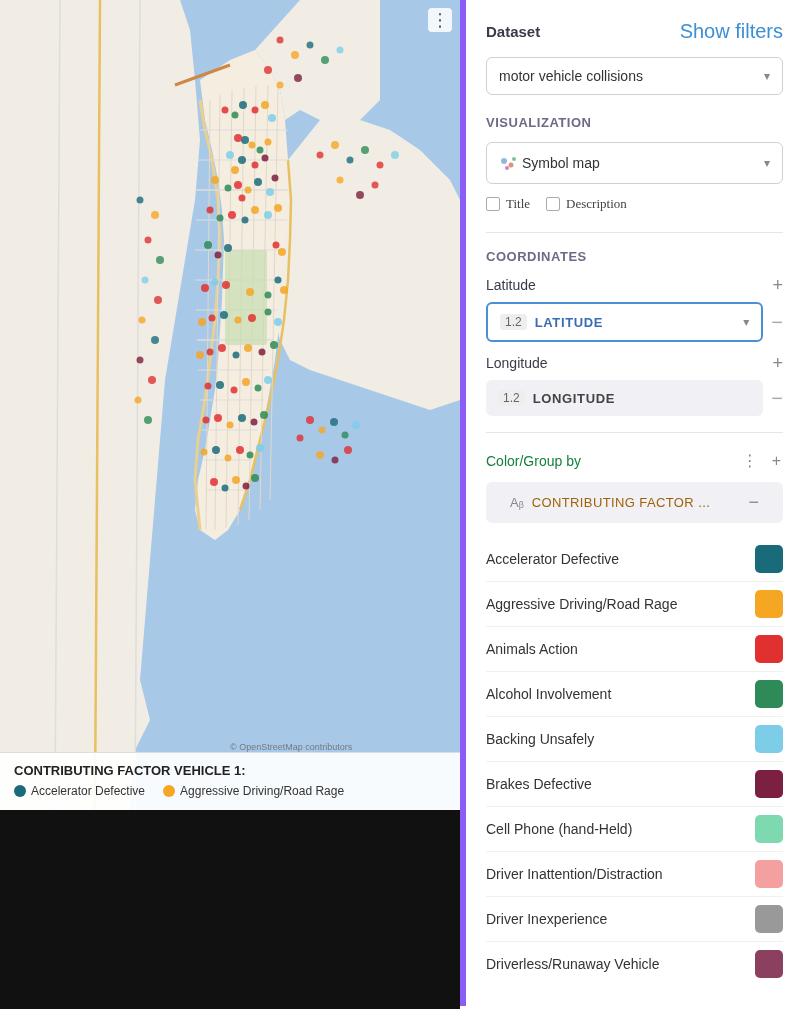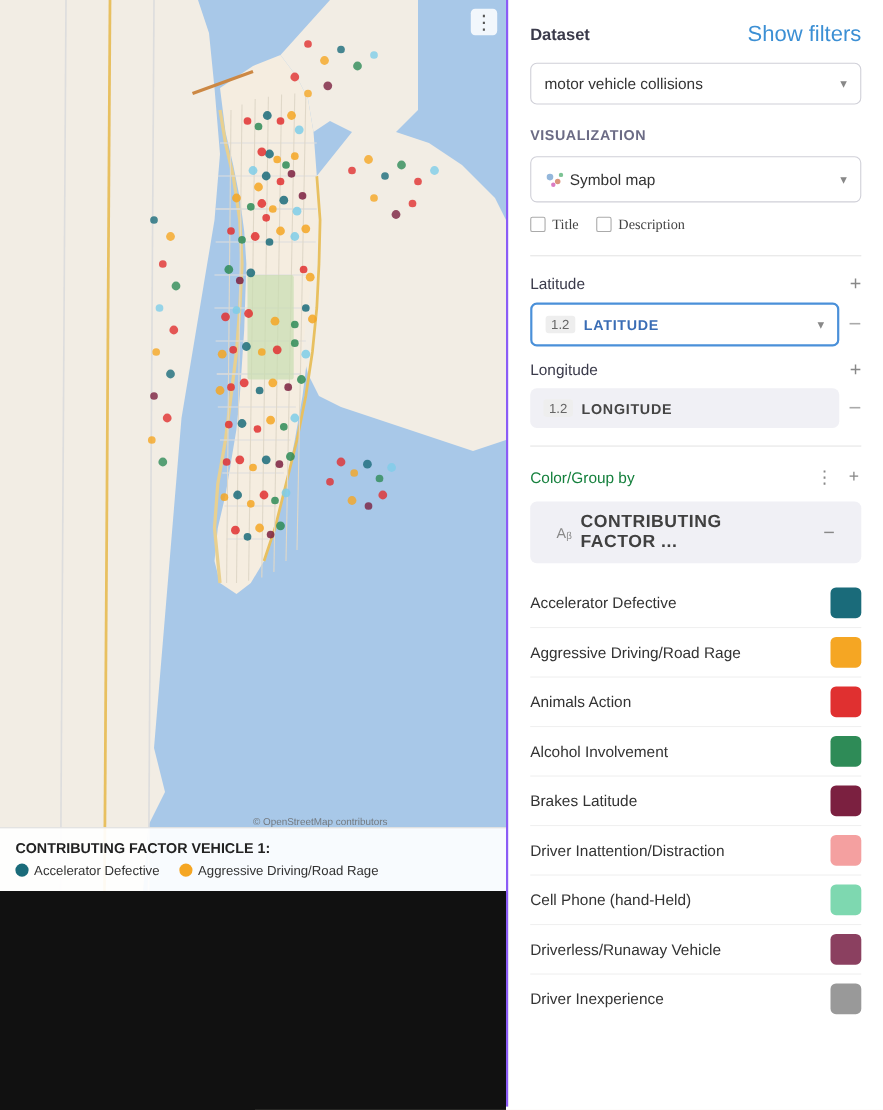--- a/index.html
+++ b/index.html
@@ -95,21 +95,21 @@
       background: #111;
     }
 
     
     .right-panel {
       width: 343px;
       flex-shrink: 0;
       height: 1006px;
       overflow-y: auto;
       background: #fff;
-      border-left: 2px solid #8b5cf6;
+      border-left: 6px solid #8b5cf6;
       padding: 20px 20px 20px 20px;
     }
 
     
     .panel-header {
       display: flex;
       align-items: center;
       justify-content: space-between;
       margin-bottom: 14px;
     }
@@ -342,23 +342,23 @@
       align-items: center;
       gap: 8px;
     }
 
     .cf-icon {
       font-size: 14px;
       color: #666;
     }
 
     .cf-text {
-      font-size: 16px;
-      font-weight: 700;
-      color: #404040;
+      font-size: 13px;
+      font-weight: 400;
+      color: #a16207;
       letter-spacing: 0.03em;
     }
 
     .cf-minus {
       font-size: 18px;
       color: #888;
       cursor: pointer;
       background: none;
       border: none;
     }
@@ -655,20 +655,21 @@
       <label class="checkbox-item">
         <div class="checkbox-box"></div>
         <span>Description</span>
       </label>
     </div>
   </div>
 
   <hr class="divider">
 
   <div class="coord-section">
+    <div class="section-label">Coordinates</div>
 
     <div class="coord-row">
       <span class="coord-label">Latitude</span>
       <button class="coord-action">+</button>
     </div>
 
     <div style="display:flex; align-items:center; gap:8px; margin-bottom:12px;">
       <div class="coord-dropdown" style="flex:1; margin-bottom:0;">
         <div class="coord-dropdown-left">
           <span class="coord-num">1.2</span>
@@ -723,35 +724,39 @@
         </div>
         <div class="legend-list-item">
           <span class="legend-list-label">Animals Action</span>
           <div class="legend-color-swatch" style="background: rgb(224, 48, 48);"></div>
         </div>
         <div class="legend-list-item">
           <span class="legend-list-label">Alcohol Involvement</span>
           <div class="legend-color-swatch" style="background: rgb(46, 139, 87);"></div>
         </div>
         <div class="legend-list-item">
-          <span class="legend-list-label">Brakes Latitude</span>
+          <span class="legend-list-label">Backing Unsafely</span>
+          <div class="legend-color-swatch" style="background: rgb(126, 205, 232);"></div>
+        </div>
+        <div class="legend-list-item">
+          <span class="legend-list-label">Brakes Defective</span>
           <div class="legend-color-swatch" style="background: rgb(123, 32, 64);"></div>
+        </div>
+        <div class="legend-list-item">
+          <span class="legend-list-label">Cell Phone (hand-Held)</span>
+          <div class="legend-color-swatch" style="background: rgb(126, 216, 176);"></div>
         </div>
         <div class="legend-list-item">
           <span class="legend-list-label">Driver Inattention/Distraction</span>
           <div class="legend-color-swatch" style="background: rgb(244, 160, 160);"></div>
         </div>
         <div class="legend-list-item">
-          <span class="legend-list-label">Cell Phone (hand-Held)</span>
-          <div class="legend-color-swatch" style="background: rgb(126, 216, 176);"></div>
+          <span class="legend-list-label">Driver Inexperience</span>
+          <div class="legend-color-swatch" style="background: rgb(153, 153, 153);"></div>
         </div>
         <div class="legend-list-item">
           <span class="legend-list-label">Driverless/Runaway Vehicle</span>
           <div class="legend-color-swatch" style="background: rgb(139, 64, 96);"></div>
         </div>
-        <div class="legend-list-item">
-          <span class="legend-list-label">Driver Inexperience</span>
-          <div class="legend-color-swatch" style="background: rgb(153, 153, 153);"></div>
-        </div>
       </div>
   </div>
 
 </div>
 
 </body></html>

